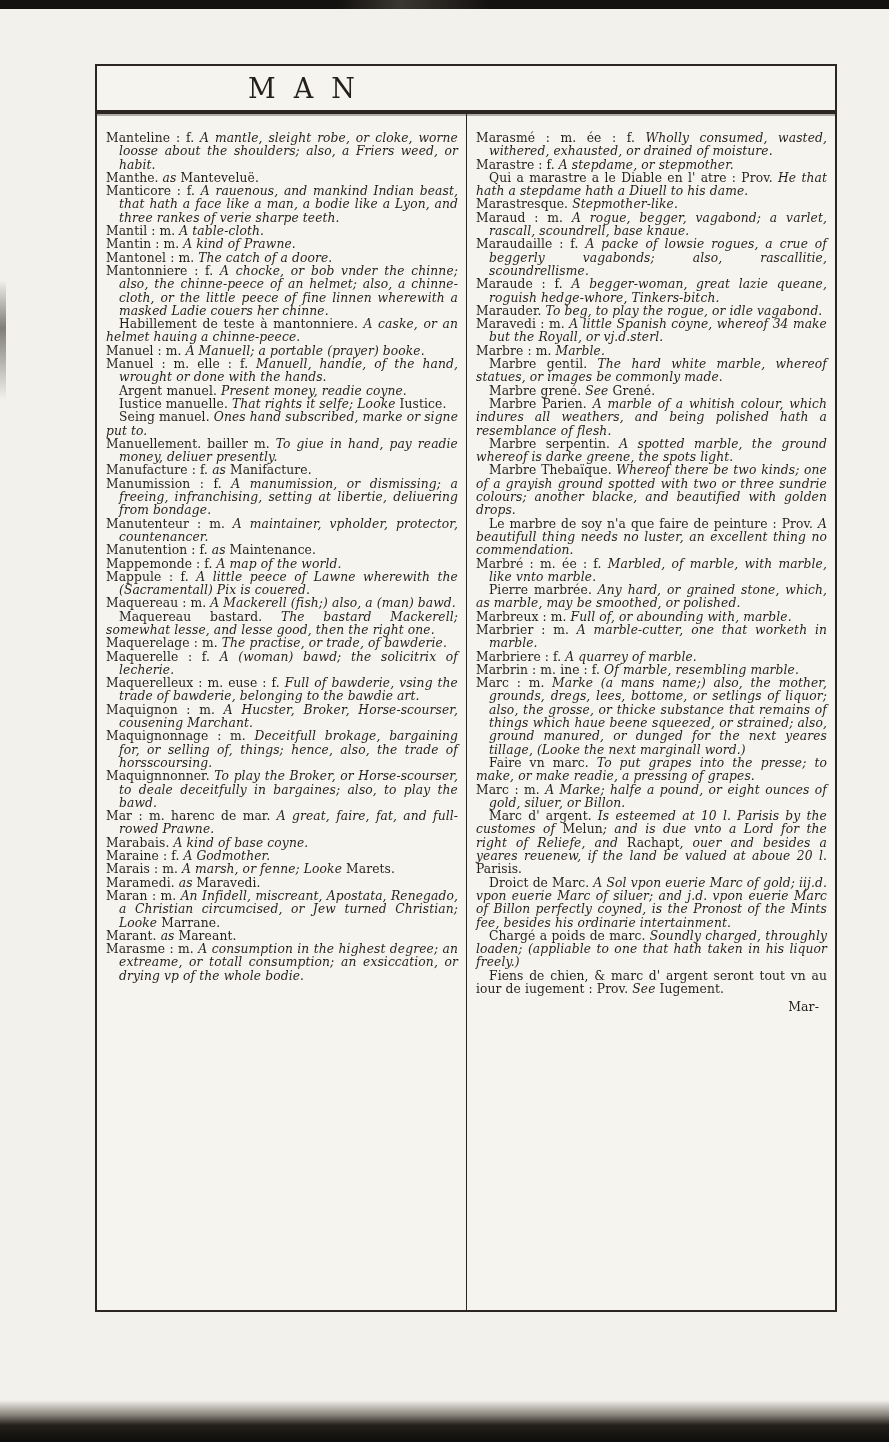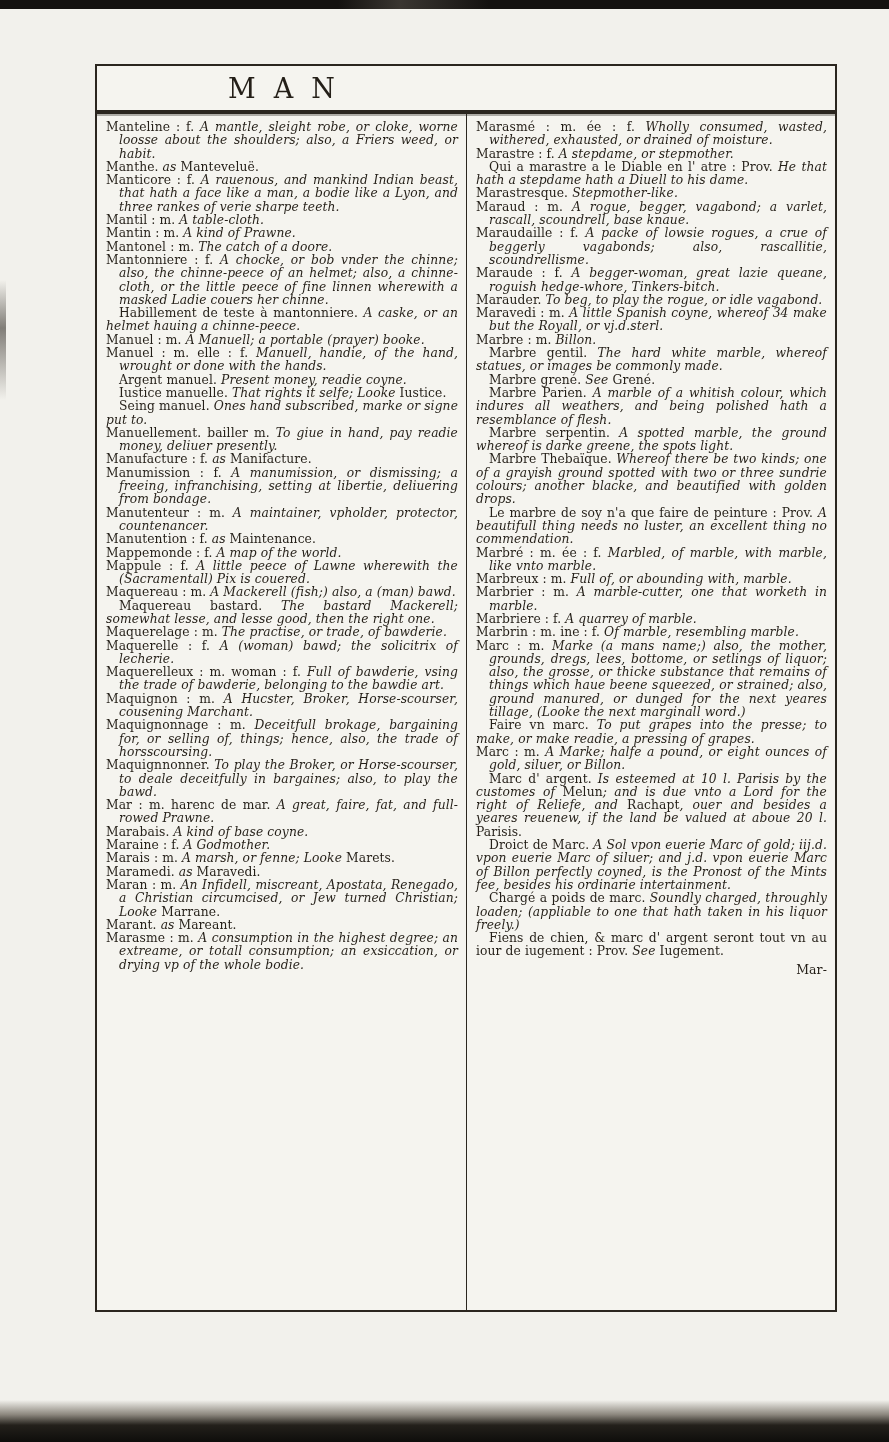--- a/index.html
+++ b/index.html
@@ -29,50 +29,51 @@
     background:#f5f4ef;
     box-sizing:border-box;
   }
   .running-head{
     height:44px;display:flex;align-items:center;
   }
   .head-cell{
     width:50%;text-align:center;
     font-size:27px;letter-spacing:18px;text-indent:18px;
     color:#241f18;
+    margin-left:20px;
   }
   .head-rule{
     height:4px;background:#2b261f;
     box-shadow:0 2px 0 rgba(43,38,31,.35);
   }
   .cols{
     display:flex;height:calc(100% - 48px);
   }
   .col{
     width:50%;box-sizing:border-box;
-    padding:7px 8px 0 9px;
+    padding:18px 8px 0 9px;
     overflow:hidden;
   }
   .col-right{border-left:1.5px solid #2b261f;}
   .entry{
     margin:0;
     font-size:12.3px;line-height:13.3px;
     text-align:justify;
     letter-spacing:.1px;
   }
   .entry.main{padding-left:13px;text-indent:-13px;}
   .entry.sub{text-indent:13px;}
   .ro{font-style:normal;}
   .it{font-style:italic;}
   .entry.main > .ro:first-child::first-letter,
   .entry.sub  > .ro:first-child::first-letter{
     font-size:1.28em;line-height:1;
   }
   .catchword{
-    margin:4px 0 0 0;
+    margin:4px 8px 0 0;
     font-size:12.5px;text-align:right;font-style:normal;
   }
 </style>
 </head>
 <body>
 
 <div class="scan-edge-top"></div>
 <div class="scan-smudge-left"></div>
 
 <div class="sheet">
@@ -99,21 +100,21 @@
         <p class="entry main"><span class="ro">Manufacture : f. </span><span class="it">as </span><span class="ro">Manifacture.</span></p>
         <p class="entry main"><span class="ro">Manumission : f. </span><span class="it">A manumission, or dismissing; a freeing, infranchising, setting at libertie, deliuering from bondage.</span></p>
         <p class="entry main"><span class="ro">Manutenteur : m. </span><span class="it">A maintainer, vpholder, protector, countenancer.</span></p>
         <p class="entry main"><span class="ro">Manutention : f. </span><span class="it">as </span><span class="ro">Maintenance.</span></p>
         <p class="entry main"><span class="ro">Mappemonde : f. </span><span class="it">A map of the world.</span></p>
         <p class="entry main"><span class="ro">Mappule : f. </span><span class="it">A little peece of Lawne wherewith the (Sacramentall) Pix is couered.</span></p>
         <p class="entry main"><span class="ro">Maquereau : m. </span><span class="it">A Mackerell (fish;) also, a (man) bawd.</span></p>
         <p class="entry sub"><span class="ro">Maquereau bastard. </span><span class="it">The bastard Mackerell; somewhat lesse, and lesse good, then the right one.</span></p>
         <p class="entry main"><span class="ro">Maquerelage : m. </span><span class="it">The practise, or trade, of bawderie.</span></p>
         <p class="entry main"><span class="ro">Maquerelle : f. </span><span class="it">A (woman) bawd; the solicitrix of lecherie.</span></p>
-        <p class="entry main"><span class="ro">Maquerelleux : m. woman : f. </span><span class="it">Full of bawderie, vsing the trade of bawderie, belonging to the bawdie art.</span></p>
+        <p class="entry main"><span class="ro">Maquerelleux : m. euse : f. </span><span class="it">Full of bawderie, vsing the trade of bawderie, belonging to the bawdie art.</span></p>
         <p class="entry main"><span class="ro">Maquignon : m. </span><span class="it">A Hucster, Broker, Horse-scourser, cousening Marchant.</span></p>
         <p class="entry main"><span class="ro">Maquignonnage : m. </span><span class="it">Deceitfull brokage, bargaining for, or selling of, things; hence, also, the trade of horsscoursing.</span></p>
         <p class="entry main"><span class="ro">Maquignnonner. </span><span class="it">To play the Broker, or Horse-scourser, to deale deceitfully in bargaines; also, to play the bawd.</span></p>
         <p class="entry main"><span class="ro">Mar : m. harenc de mar. </span><span class="it">A great, faire, fat, and full-rowed Prawne.</span></p>
         <p class="entry main"><span class="ro">Marabais. </span><span class="it">A kind of base coyne.</span></p>
         <p class="entry main"><span class="ro">Maraine : f. </span><span class="it">A Godmother.</span></p>
         <p class="entry main"><span class="ro">Marais : m. </span><span class="it">A marsh, or fenne; Looke </span><span class="ro">Marets.</span></p>
         <p class="entry main"><span class="ro">Maramedi. </span><span class="it">as </span><span class="ro">Maravedi.</span></p>
         <p class="entry main"><span class="ro">Maran : m. </span><span class="it">An Infidell, miscreant, Apostata, Renegado, a Christian circumcised, or Jew turned Christian; Looke </span><span class="ro">Marrane.</span></p>
         <p class="entry main"><span class="ro">Marant. </span><span class="it">as </span><span class="ro">Mareant.</span></p>
@@ -123,28 +124,29 @@
 
     <p class="entry main"><span class="ro">Marasmé : m. ée : f. </span><span class="it">Wholly consumed, wasted, withered, exhausted, or drained of moisture.</span></p>
         <p class="entry main"><span class="ro">Marastre : f. </span><span class="it">A stepdame, or stepmother.</span></p>
         <p class="entry sub"><span class="ro">Qui a marastre a le Diable en l' atre : Prov. </span><span class="it">He that hath a stepdame hath a Diuell to his dame.</span></p>
         <p class="entry main"><span class="ro">Marastresque. </span><span class="it">Stepmother-like.</span></p>
         <p class="entry main"><span class="ro">Maraud : m. </span><span class="it">A rogue, begger, vagabond; a varlet, rascall, scoundrell, base knaue.</span></p>
         <p class="entry main"><span class="ro">Maraudaille : f. </span><span class="it">A packe of lowsie rogues, a crue of beggerly vagabonds; also, rascallitie, scoundrellisme.</span></p>
         <p class="entry main"><span class="ro">Maraude : f. </span><span class="it">A begger-woman, great lazie queane, roguish hedge-whore, Tinkers-bitch.</span></p>
         <p class="entry main"><span class="ro">Marauder. </span><span class="it">To beg, to play the rogue, or idle vagabond.</span></p>
         <p class="entry main"><span class="ro">Maravedi : m. </span><span class="it">A little Spanish coyne, whereof 34 make but the Royall, or vj.d.sterl.</span></p>
-        <p class="entry main"><span class="ro">Marbre : m. </span><span class="it">Billon.</span></p>
+        <p class="entry main"><span class="ro">Marbre : m. </span><span class="it">Marble.</span></p>
         <p class="entry sub"><span class="ro">Marbre gentil. </span><span class="it">The hard white marble, whereof statues, or images be commonly made.</span></p>
         <p class="entry sub"><span class="ro">Marbre grené. </span><span class="it">See </span><span class="ro">Grené.</span></p>
         <p class="entry sub"><span class="ro">Marbre Parien. </span><span class="it">A marble of a whitish colour, which indures all weathers, and being polished hath a resemblance of flesh.</span></p>
         <p class="entry sub"><span class="ro">Marbre serpentin. </span><span class="it">A spotted marble, the ground whereof is darke greene, the spots light.</span></p>
         <p class="entry sub"><span class="ro">Marbre Thebaïque. </span><span class="it">Whereof there be two kinds; one of a grayish ground spotted with two or three sundrie colours; another blacke, and beautified with golden drops.</span></p>
         <p class="entry sub"><span class="ro">Le marbre de soy n'a que faire de peinture : Prov. </span><span class="it">A beautifull thing needs no luster, an excellent thing no commendation.</span></p>
         <p class="entry main"><span class="ro">Marbré : m. ée : f. </span><span class="it">Marbled, of marble, with marble, like vnto marble.</span></p>
+        <p class="entry sub"><span class="ro">Pierre marbrée. </span><span class="it">Any hard, or grained stone, which, as marble, may be smoothed, or polished.</span></p>
         <p class="entry main"><span class="ro">Marbreux : m. </span><span class="it">Full of, or abounding with, marble.</span></p>
         <p class="entry main"><span class="ro">Marbrier : m. </span><span class="it">A marble-cutter, one that worketh in marble.</span></p>
         <p class="entry main"><span class="ro">Marbriere : f. </span><span class="it">A quarrey of marble.</span></p>
         <p class="entry main"><span class="ro">Marbrin : m. ine : f. </span><span class="it">Of marble, resembling marble.</span></p>
         <p class="entry main"><span class="ro">Marc : m. </span><span class="it">Marke (a mans name;) also, the mother, grounds, dregs, lees, bottome, or setlings of liquor; also, the grosse, or thicke substance that remains of things which haue beene squeezed, or strained; also, ground manured, or dunged for the next yeares tillage, (Looke the next marginall word.)</span></p>
         <p class="entry sub"><span class="ro">Faire vn marc. </span><span class="it">To put grapes into the presse; to make, or make readie, a pressing of grapes.</span></p>
         <p class="entry main"><span class="ro">Marc : m. </span><span class="it">A Marke; halfe a pound, or eight ounces of gold, siluer, or Billon.</span></p>
         <p class="entry sub"><span class="ro">Marc d' argent. </span><span class="it">Is esteemed at 10 l. Parisis by the customes of </span><span class="ro">Melun</span><span class="it">; and is due vnto a Lord for the right of Reliefe, and </span><span class="ro">Rachapt</span><span class="it">, ouer and besides a yeares reuenew, if the land be valued at aboue 20 l. </span><span class="ro">Parisis.</span></p>
         <p class="entry sub"><span class="ro">Droict de Marc. </span><span class="it">A Sol vpon euerie Marc of gold; iij.d. vpon euerie Marc of siluer; and j.d. vpon euerie Marc of Billon perfectly coyned, is the Pronost of the Mints fee, besides his ordinarie intertainment.</span></p>
         <p class="entry sub"><span class="ro">Chargé a poids de marc. </span><span class="it">Soundly charged, throughly loaden; (appliable to one that hath taken in his liquor freely.)</span></p>

